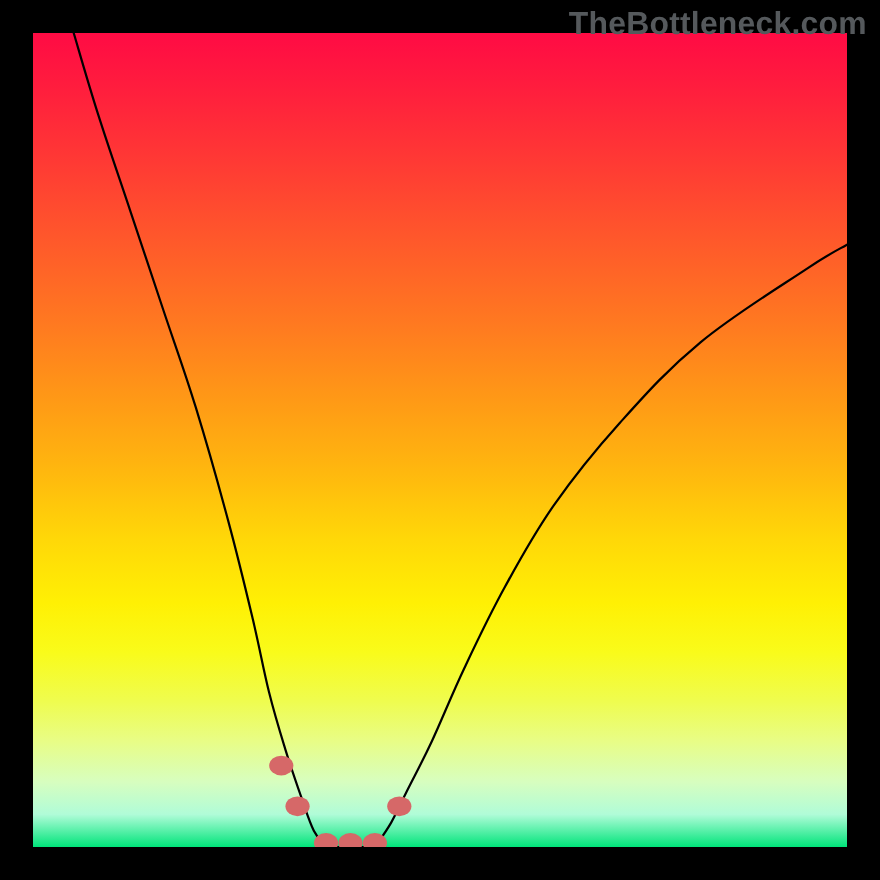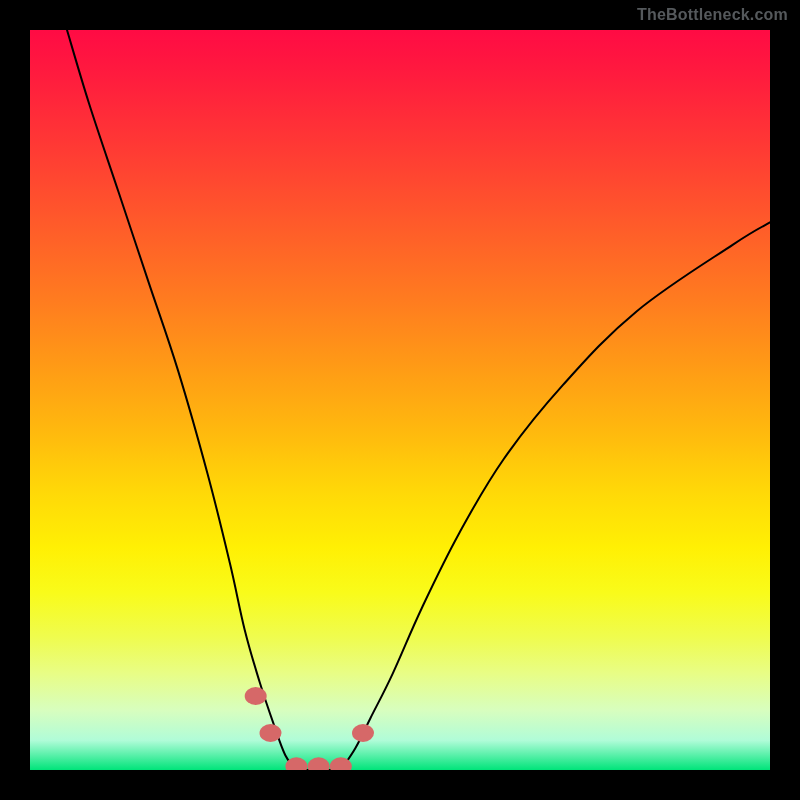--- a/index.html
+++ b/index.html
@@ -8,21 +8,21 @@
     position: relative;
     width: 800px;
     height: 800px;
     background: #000;
   }
   .watermark {
     position: absolute;
     top: 6px;
     right: 12px;
     font-family: Arial, Helvetica, sans-serif;
-    font-size: 16px;
+    font-size: 29px;
     font-weight: 600;
     color: #55595c;
     letter-spacing: 0.2px;
     z-index: 5;
   }
   .plot {
     position: absolute;
     left: 30px;
     top: 30px;
     width: 740px;

